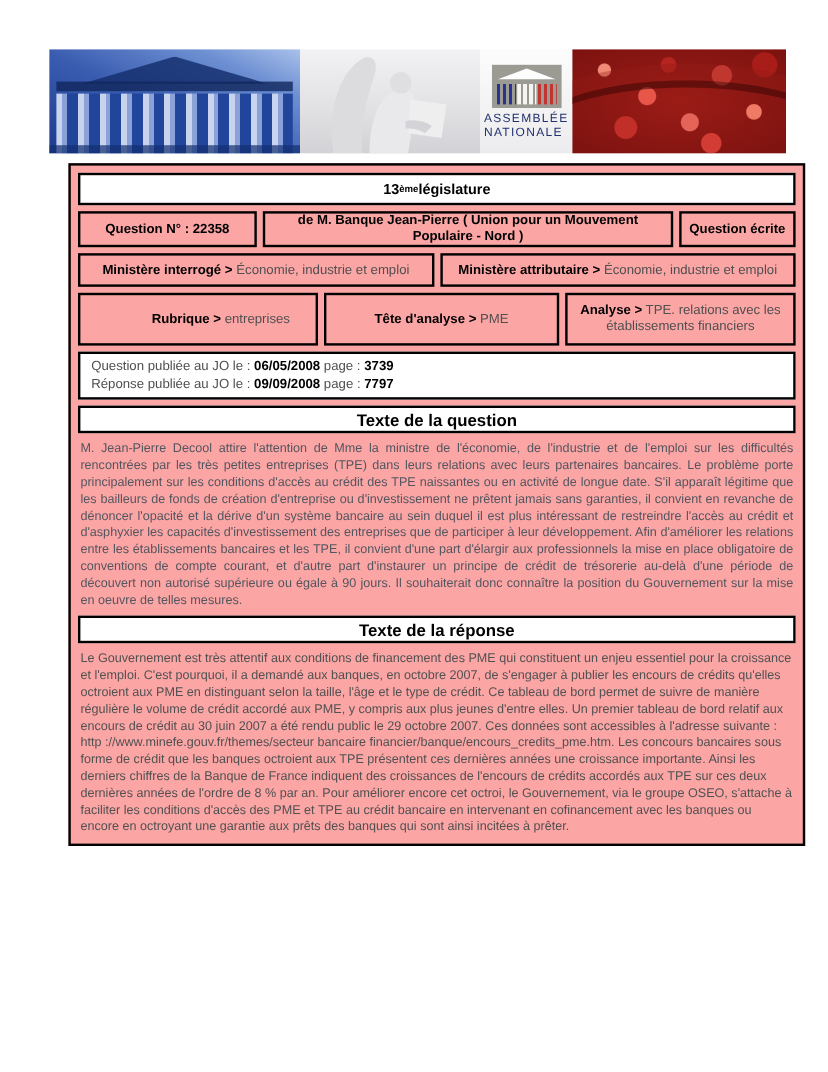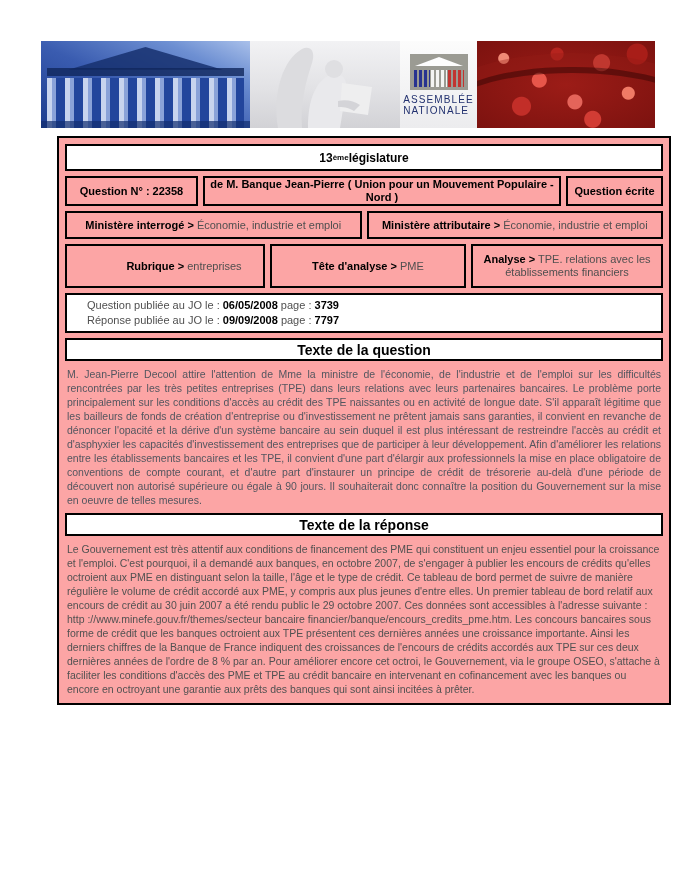--- a/index.html
+++ b/index.html
@@ -46,30 +46,30 @@
   .bx{border:2px solid #000;box-sizing:border-box;background:#fff;}
   .title-box{height:27px;display:flex;align-items:center;justify-content:center;
     font-weight:bold;font-size:12px;color:#000;}
   .title-box sup{font-size:8px;vertical-align:super;}
   .row{display:flex;gap:5px;}
   .cell{border:2px solid #000;box-sizing:border-box;display:flex;align-items:center;justify-content:center;
     text-align:center;font-size:11px;padding:2px 5px;color:#4f4f4f;line-height:13px;}
   .cell b{color:#000;white-space:nowrap;}
   .r-id{height:30px;}
   .r-id .cell{font-weight:bold;color:#000;}
-  .c-qnum{width:133px;flex:none;}
+  .c-qnum{width:149px;flex:none;}
   .c-author{flex:1;}
   .c-type{width:97px;flex:none;}
   .r-min{height:28px;}
   .r-min .cell{flex:1;}
   .r-ana{height:44px;}
   .c-rub{width:200px;flex:none;padding-left:43px;}
   .c-tete{width:196px;flex:none;}
   .c-ana{flex:1;}
-  .dates-box{padding:3px 20px;font-size:11px;color:#4f4f4f;line-height:15px;}
+  .dates-box{padding:3px 9px;font-size:11px;color:#4f4f4f;line-height:15px;}
   .dates-box b{color:#000;}
   .heading{height:23px;display:flex;align-items:center;justify-content:center;
     font-weight:bold;font-size:14px;color:#000;}
   .para{font-size:10.5px;line-height:14px;padding:1px 2px;}
   .para-q{color:#53565f;text-align:justify;}
   .para-r{color:#515151;text-align:left;}
 </style>
 </head>
 <body>
 

